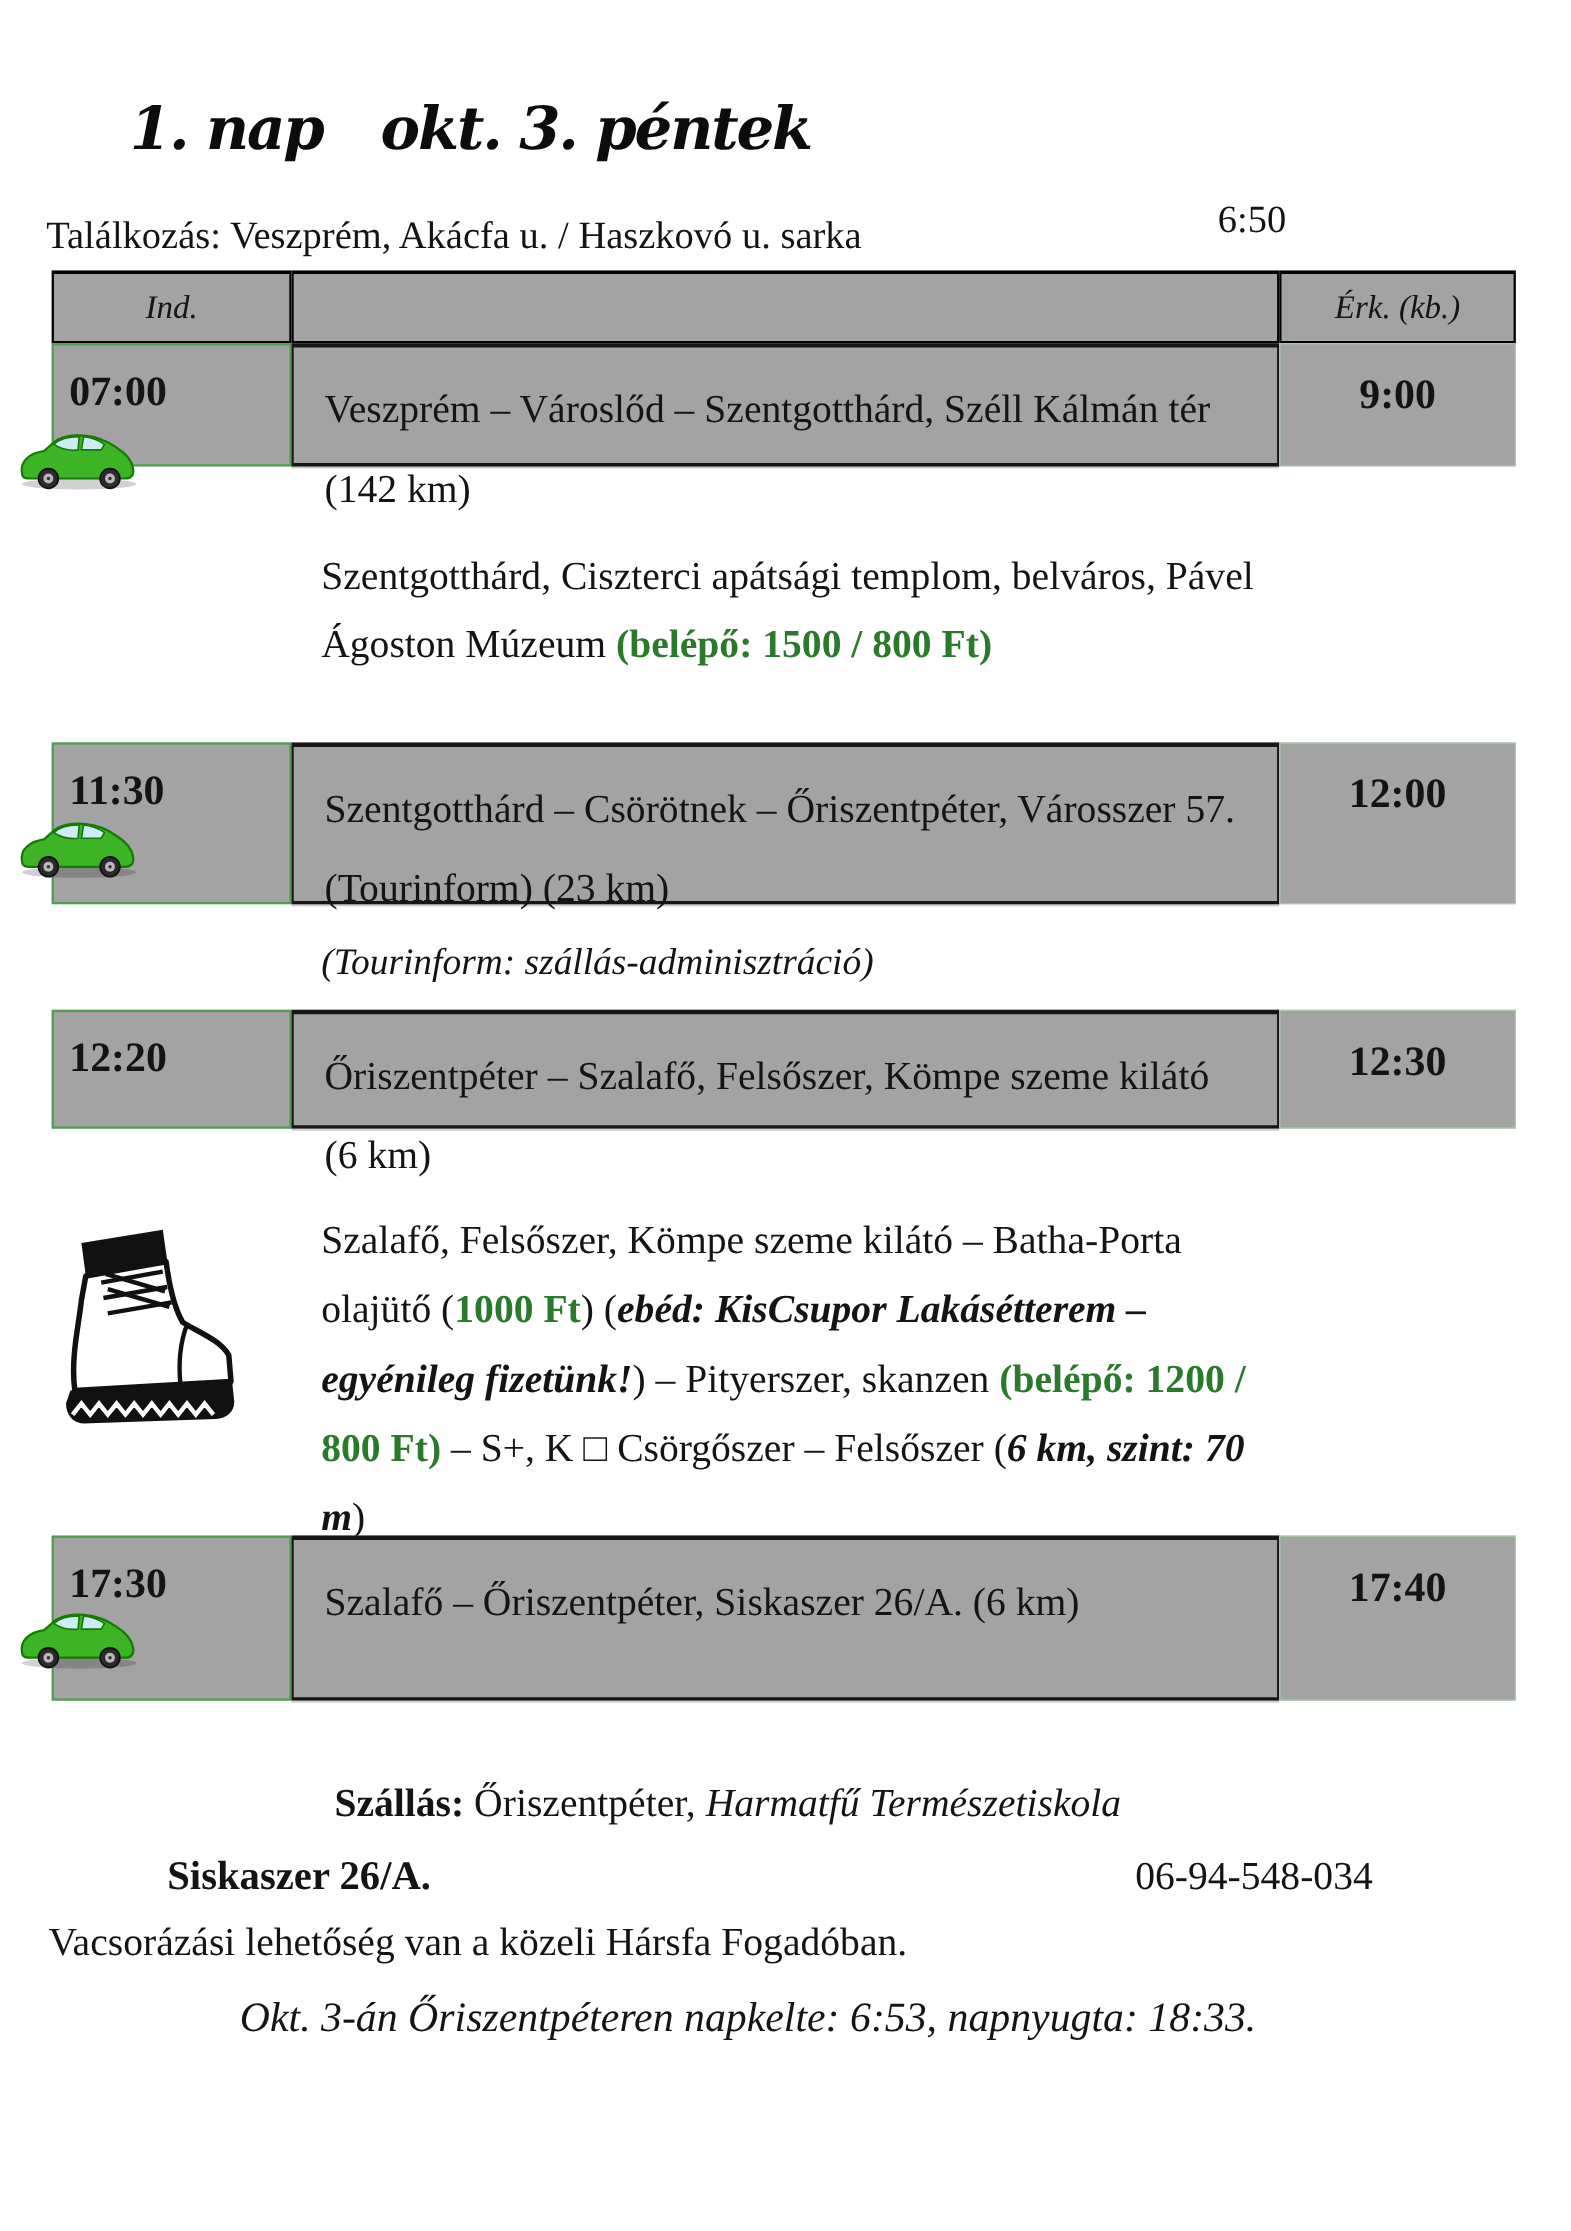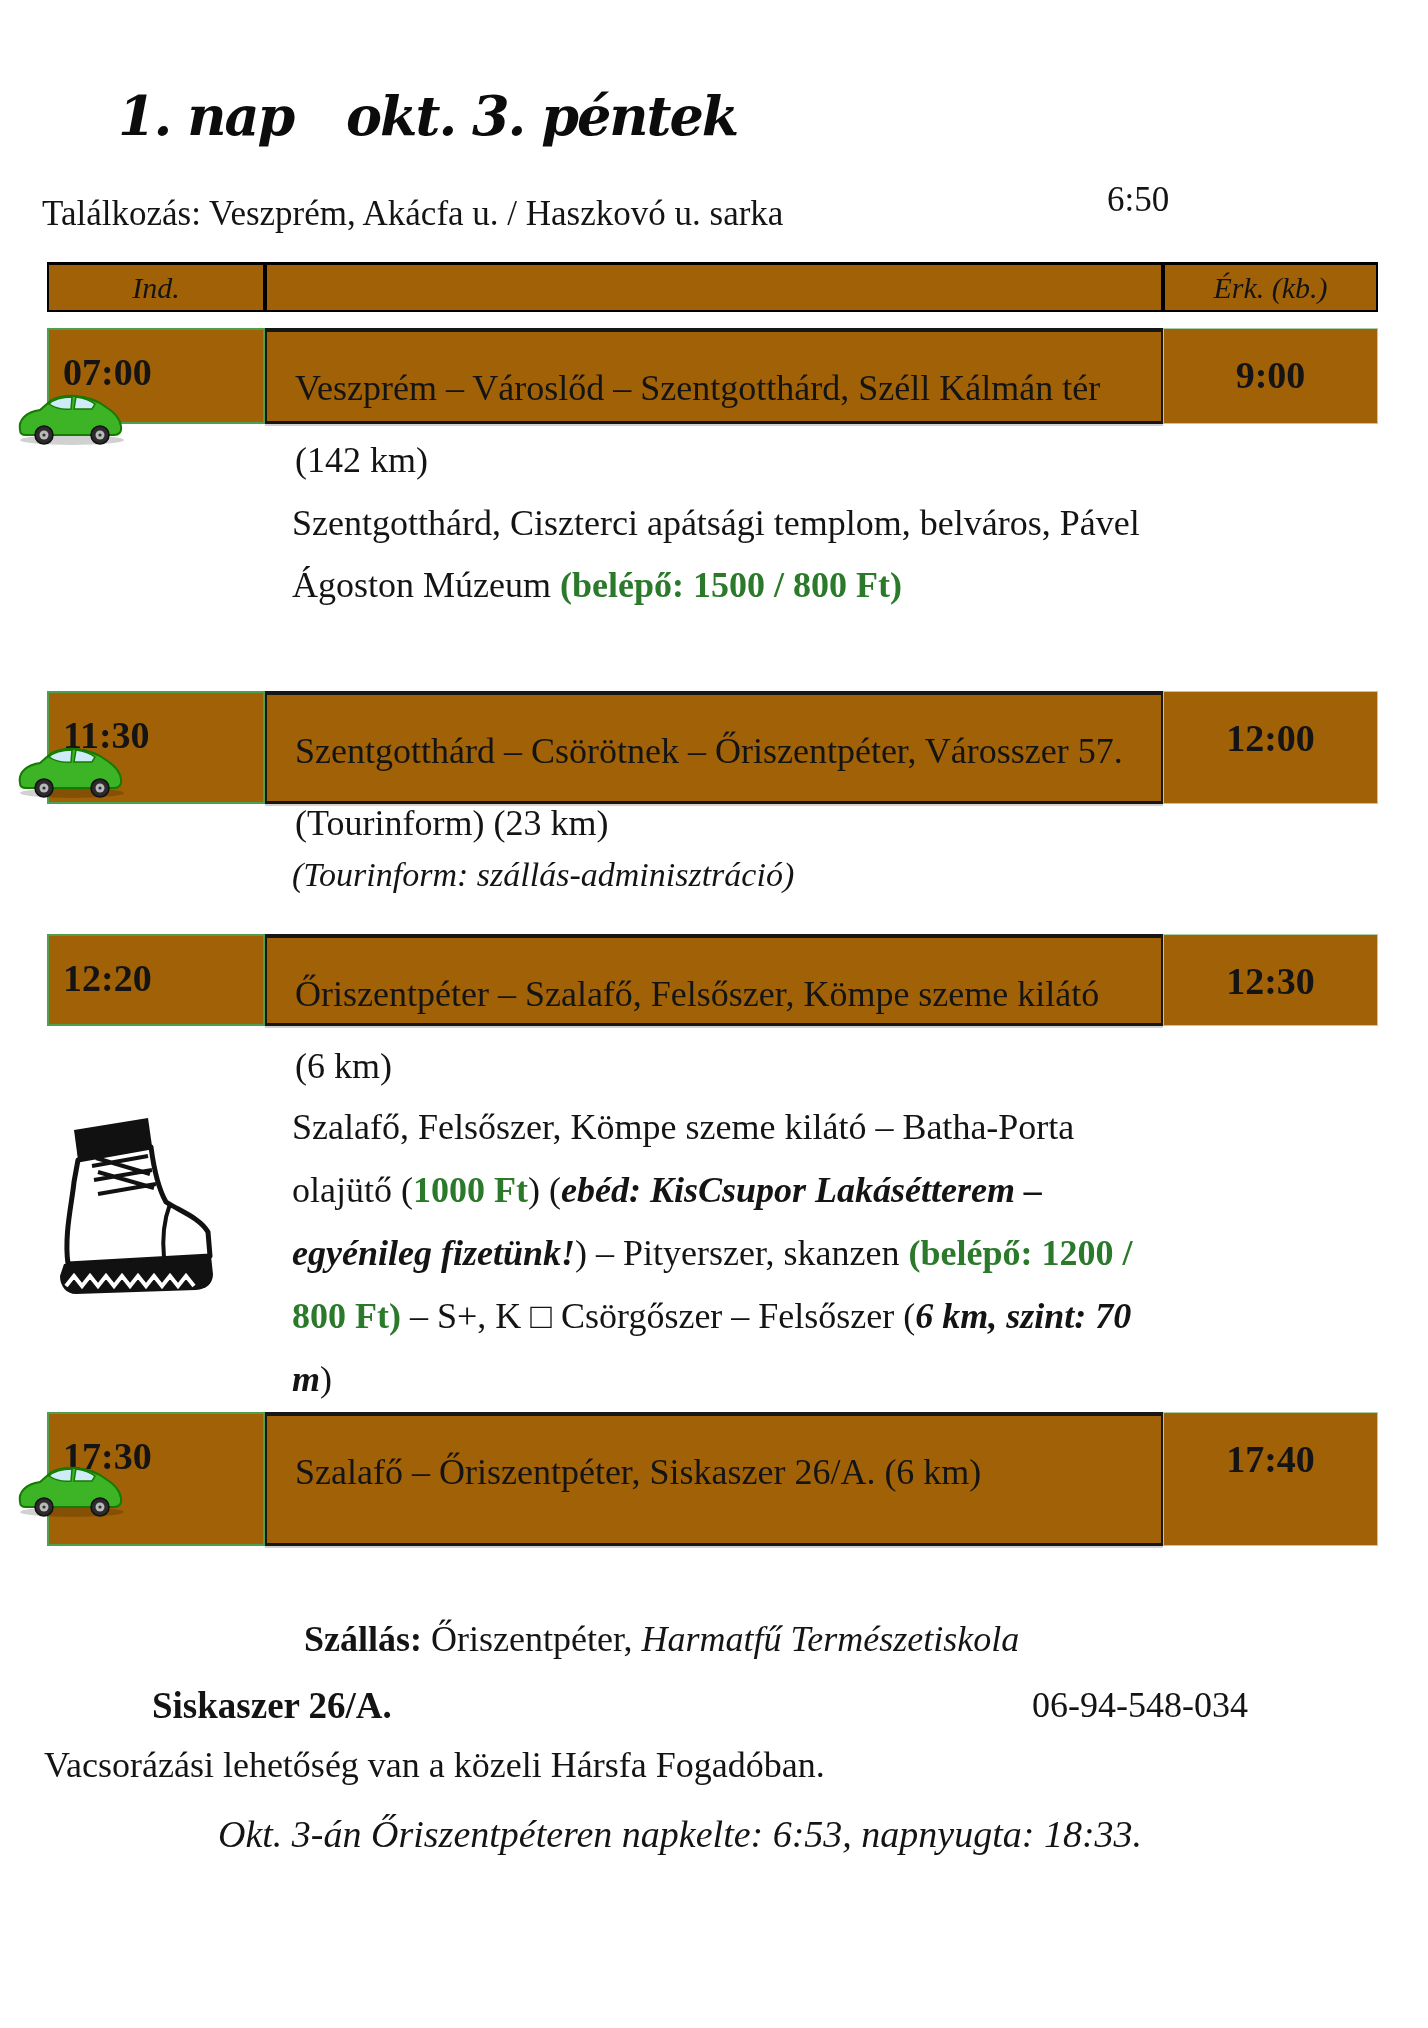--- a/index.html
+++ b/index.html
@@ -8,21 +8,21 @@
   .abs{position:absolute;}
 
   
   .title{font-family:"DejaVu Serif",serif;font-style:italic;font-weight:bold;
          font-size:54px;letter-spacing:-2px;color:#0c0c0c;}
 
   .meeting{font-size:35px;}
 
   
   .trow{position:absolute;left:0;width:1428px;}
-  .cell{position:absolute;top:16px;bottom:0;box-sizing:border-box;background:#a16207;}
+  .cell{position:absolute;top:0;bottom:0;box-sizing:border-box;background:#a3a3a3;}
   .cl{left:47px;width:218px;}
   .cm{left:265px;width:898px;}
   .cr{left:1163px;width:215px;}
   .hdr .cl,.hdr .cm,.hdr .cr{border:2px solid #000;border-top-width:3px;}
   .body-row .cl{border:2px solid #4f9f4f;}
   .body-row .cm{border:2px solid #161616;border-top-width:4px;border-bottom-width:3px;
                 box-shadow:0 2px 0 rgba(0,0,0,0.18);}
   .body-row .cr{border:1px solid #a9d0a9;}
   .hdr-label{position:absolute;left:0;right:0;top:50%;transform:translateY(-50%);
              text-align:center;font-style:italic;font-size:30px;}
@@ -71,21 +71,21 @@
     </div>
     <div class="cell cr">
       <span class="arr">9:00</span>
     </div>
   </div>
 
   <div class="abs para" style="left:292px;top:492px;width:850px;">
     <span>Szentgotthárd, Ciszterci apátsági templom, belváros, Pável Ágoston Múzeum </span><span class="g">(belépő: 1500 / 800 Ft)</span>
   </div>
 
-  <div class="trow body-row" style="top:675px;height:129px;">
+  <div class="trow body-row" style="top:675px;height:147px;">
     <div class="cell cl">
       <span class="dep">11:30</span>
     </div>
     <div class="cell cm">
       <span class="route">Szentgotthárd – Csörötnek – Őriszentpéter, Városszer 57. (Tourinform) (23 km)</span>
     </div>
     <div class="cell cr">
       <span class="arr">12:00</span>
     </div>
   </div>

